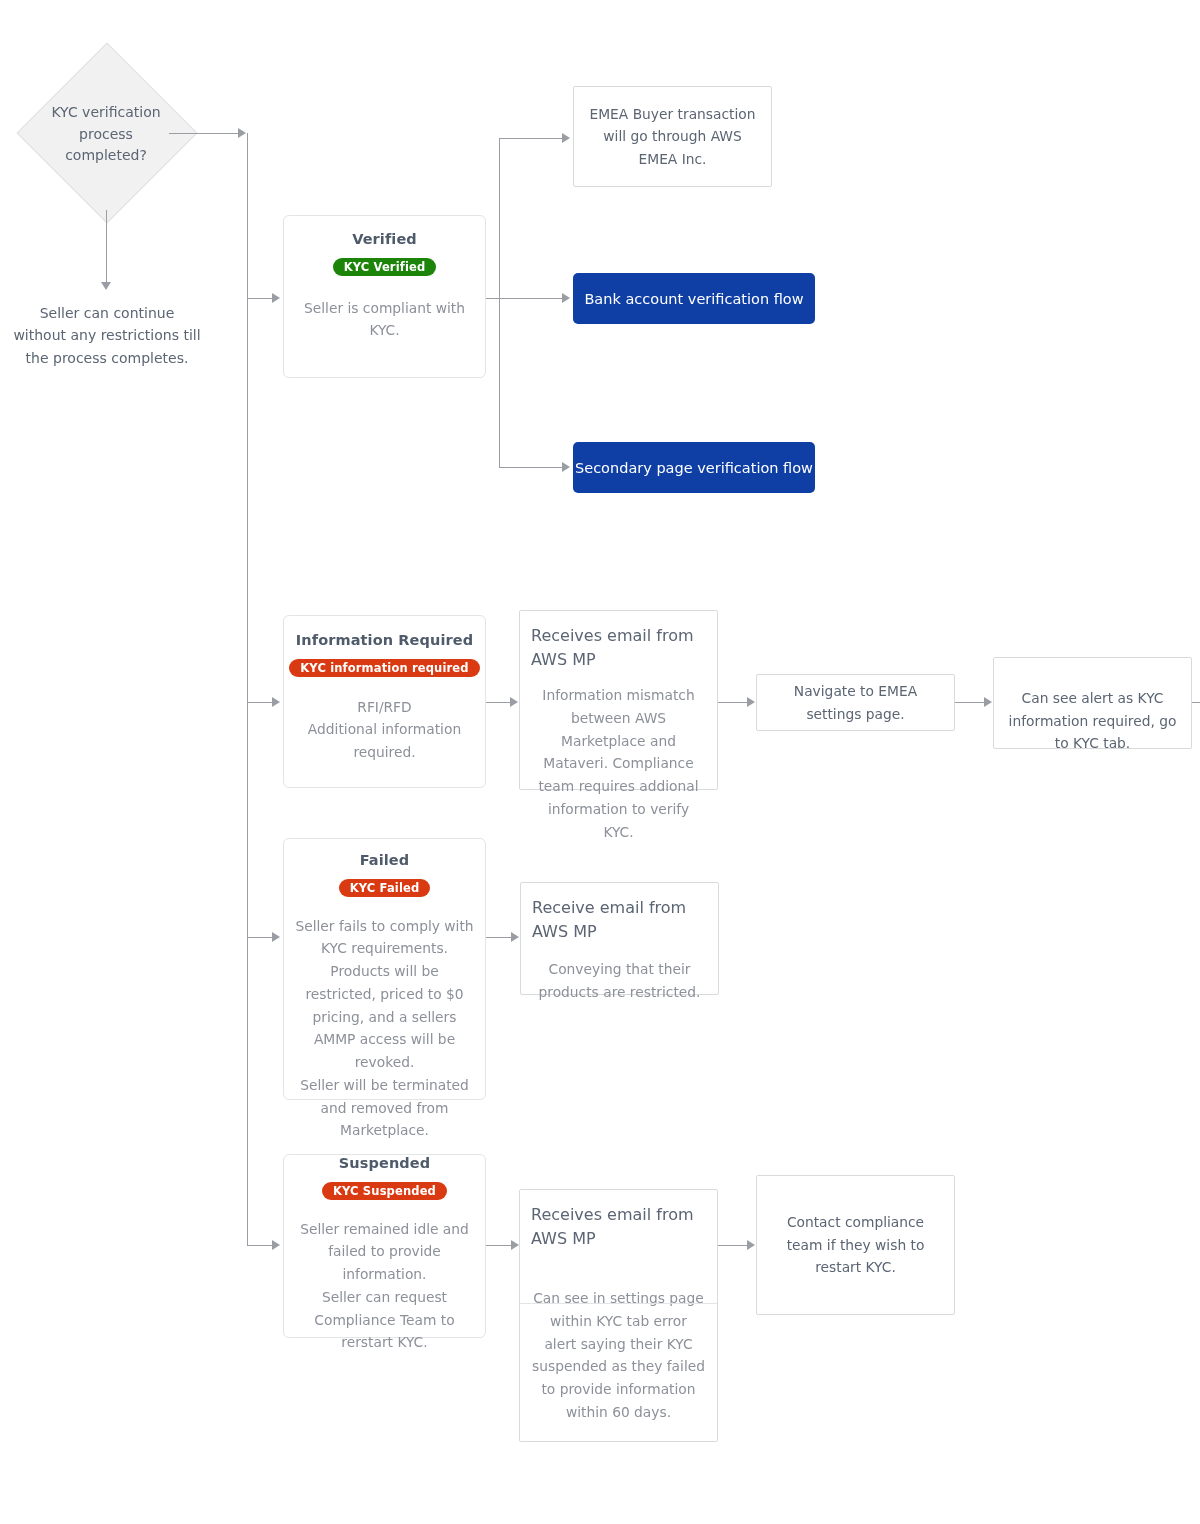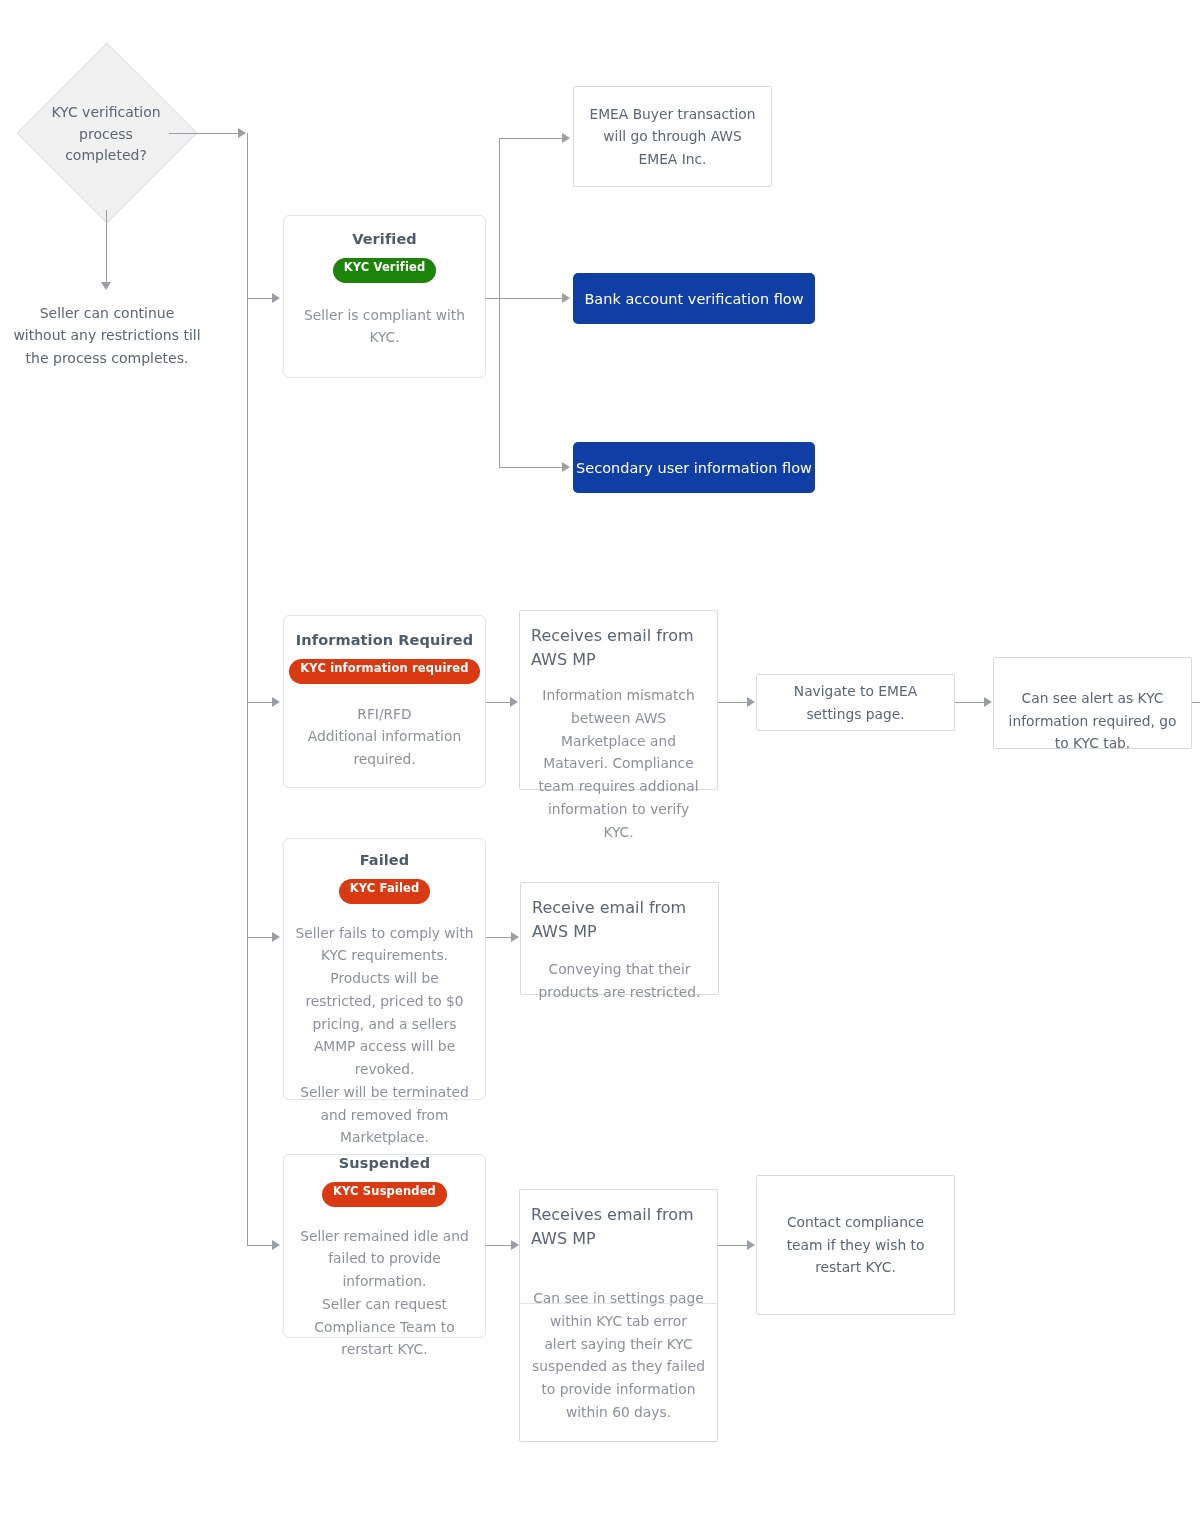--- a/index.html
+++ b/index.html
@@ -52,21 +52,21 @@
     text-align:left;
     line-height:1.5;
   }
   .badge{
     display:inline-block;
     border-radius:999px;
     color:#ffffff;
     font-size:11.5px;
     font-weight:700;
     letter-spacing:.15px;
-    padding:4px 11px 9px 11px;
+    padding:4px 11px 2px 11px;
     line-height:1;
     white-space:nowrap;
   }
   .badge-green{background:#1b8409;}
   .badge-red{background:#d93a11;}
 
   .btn-blue{
     background:#0f3fa5;
     border-radius:5px;
     color:#ffffff;
@@ -181,21 +181,21 @@
 
   <div class="node card-plain" style="left:573px;top:86px;width:199px;height:101px;display:flex;align-items:center;justify-content:center;">
     <div class="card-body-dark" style="padding:0 10px;">EMEA Buyer transaction will go through AWS EMEA Inc.</div>
   </div>
 
   <div class="node btn-blue" style="left:573px;top:273px;width:242px;height:51px;">
     <span>Bank account verification flow</span>
   </div>
 
   <div class="node btn-blue" style="left:573px;top:442px;width:242px;height:51px;">
-    <span>Secondary user information flow</span>
+    <span>Secondary page verification flow</span>
   </div>
 
   <div class="node card" style="left:283px;top:615px;width:203px;height:173px;">
     <div class="card-title" style="margin-top:16px;">Information Required</div>
     <div style="text-align:center;margin-top:9px;">
       <span class="badge badge-red">KYC information required</span>
     </div>
     <div class="card-body" style="margin-top:19px;padding:0 10px;">
       <div>RFI/RFD</div>
       <div>Additional information</div>

